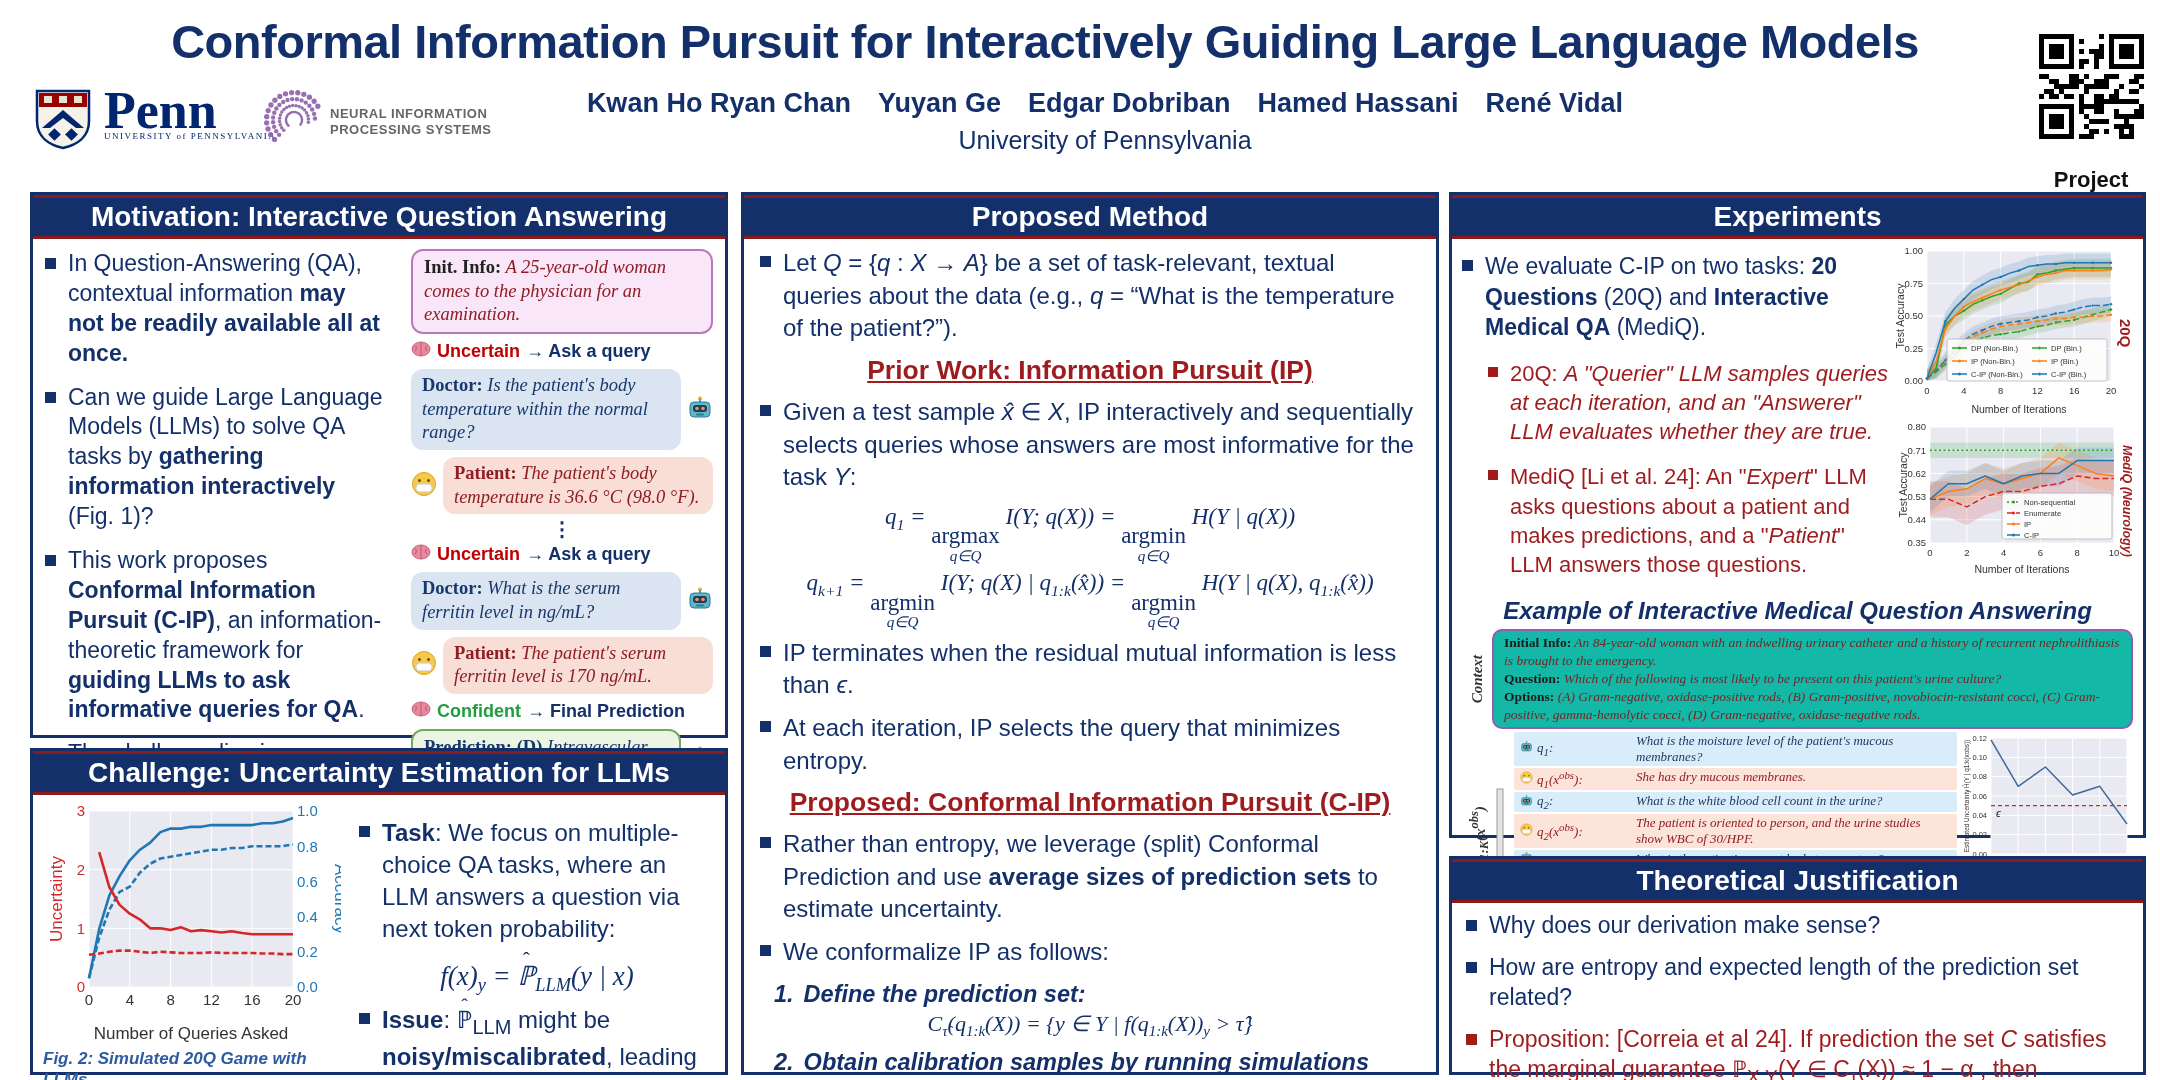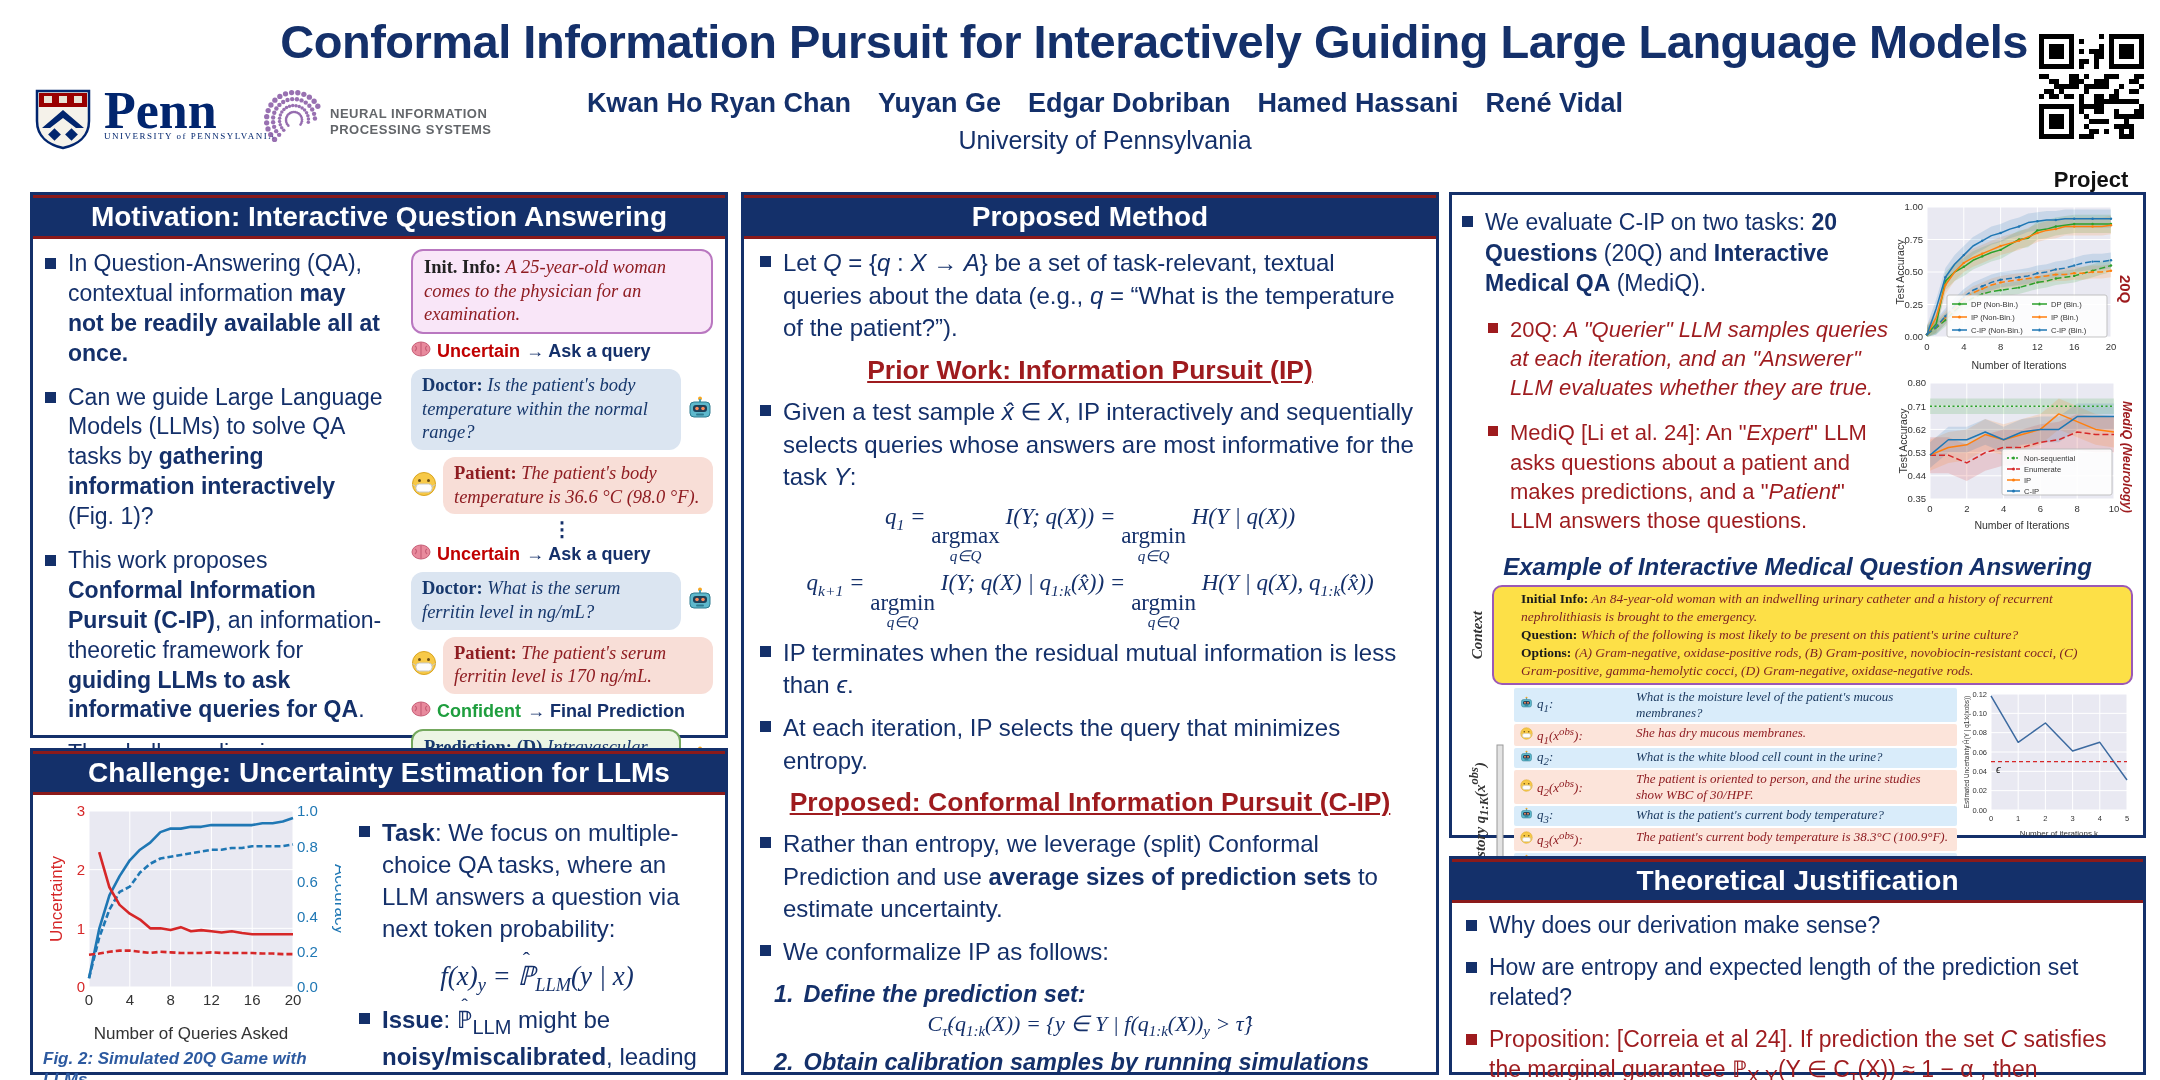--- a/index.html
+++ b/index.html
@@ -1,20 +1,20 @@
 <!DOCTYPE html>
 <html><head>
 <meta charset="utf-8">
 <style>
   html,body{margin:0;padding:0}
   body{width:2160px;height:1080px;position:relative;background:#ffffff;
        font-family:"Liberation Sans",sans-serif;color:#17386d;overflow:hidden}
 
   
-  .poster-title{position:absolute;top:14px;left:78px;width:1950px;text-align:right;
+  .poster-title{position:absolute;top:14px;left:70px;width:1950px;text-align:center;
     font-size:47px;font-weight:bold;color:#14306a;letter-spacing:-0.5px}
   .authors{position:absolute;top:88px;left:480px;width:1250px;text-align:center;
     font-size:27px;font-weight:bold;color:#14306a}
   .affiliation{position:absolute;top:126px;left:480px;width:1250px;text-align:center;
     font-size:25px;color:#14306a}
   .penn-logo{position:absolute;left:34px;top:88px;display:flex;align-items:flex-start;gap:12px}
   .penn-text{font-family:"Liberation Serif",serif;font-weight:bold;font-size:52px;color:#01256e;line-height:0.9}
   .penn-sub{font-family:"Liberation Serif",serif;font-size:9px;letter-spacing:1.5px;color:#01256e;margin-top:-4px}
   .neurips-logo{position:absolute;left:262px;top:86px;display:flex;align-items:center;gap:4px}
   .neurips-text{font-size:13px;font-weight:bold;color:#63666a;line-height:1.25;letter-spacing:0.5px}
@@ -92,22 +92,22 @@
   .exp-bullets .bullet{margin-bottom:16px}
   .charts-col{flex:1;display:flex;flex-direction:column;align-items:flex-end}
   .chart-block{position:relative;display:flex;align-items:center}
   .rot-red{writing-mode:vertical-rl;font-size:15px;font-weight:bold;color:#9e1b1e;line-height:1.05}
   .rot-red.it{font-style:italic;font-size:12.5px}
   .exp-title{font-size:24px;font-weight:bold;font-style:italic;color:#14306a;text-align:center;margin:2px 0 4px 0}
   .gutter{flex:none;display:flex;align-items:center;justify-content:center}
   .rot-label{writing-mode:vertical-rl;transform:rotate(180deg);font-family:"Liberation Serif",serif;
     font-weight:bold;font-style:italic;font-size:15px;color:#333;text-align:center;line-height:1}
   .ctx-row{display:flex;margin-bottom:3px}
-  .ctx-box{flex:1;border:2px solid #9b59b6;background:#fde047;border-radius:10px;
-    padding:3px 27px;font-family:"Liberation Serif",serif;font-size:13.5px;line-height:1.32;
+  .ctx-box{flex:1;border:2px solid #9b59b6;background:#14b8a6;border-radius:10px;
+    padding:3px 10px;font-family:"Liberation Serif",serif;font-size:13.5px;line-height:1.32;
     font-style:italic;color:#7a1f24}
   .ctx-box b{font-style:normal;color:#1b1b1b}
   .hist-row{display:flex;margin-bottom:2px}
   .hist-table{flex:1}
   .hrow{display:flex;font-family:"Liberation Serif",serif;font-size:13px;font-style:italic;
     margin-bottom:2px;border-radius:2px}
   .hrow .hlabel{flex:none;width:104px;padding:1px 4px 1px 6px;font-weight:normal;display:flex;gap:4px;align-items:center}
   .hrow .htext{flex:1;padding:1px 8px}
   .hrow.q{background:#d9ecfa;color:#17365d}
   .hrow.a{background:#fce4da;color:#8f1d22}
@@ -581,20 +581,21 @@
       </div>
       <div class="eq step-eq">C<sub>τ̂</sub>(q<sub>1:k</sub>(X)) = {y ∈ Y | f(q<sub>1:k</sub>(X))<sub>y</sub> &gt; τ̂}</div>
       <div class="step">
         <span class="sn">2.</span>
         <div>Obtain calibration samples by running simulations with LLMs and construct prediction sets that satisfy the marginalized guarantee:</div>
       </div>
     </div>
 </div>
 
 <div class="panel" id="panel-experiments">
+  <div class="phead">Experiments</div>
   <div class="exp-body">
     <div class="exp-row1">
       <div class="exp-bullets" id="exp-bullets">
           <div class="bullet">
             <span class="bmark"></span>
             <div class="btext">We evaluate C-IP on two tasks: <b>20 Questions</b> (20Q) and <b>Interactive Medical QA</b> (MediQ).</div>
           </div>
           <div class="bullet sub" style="margin-left: 26px;">
             <span class="bmark red"></span>
             <div class="btext">20Q: <i>A "Querier" LLM samples queries at each iteration, and an "Answerer" LLM evaluates whether they are true.</i></div>

